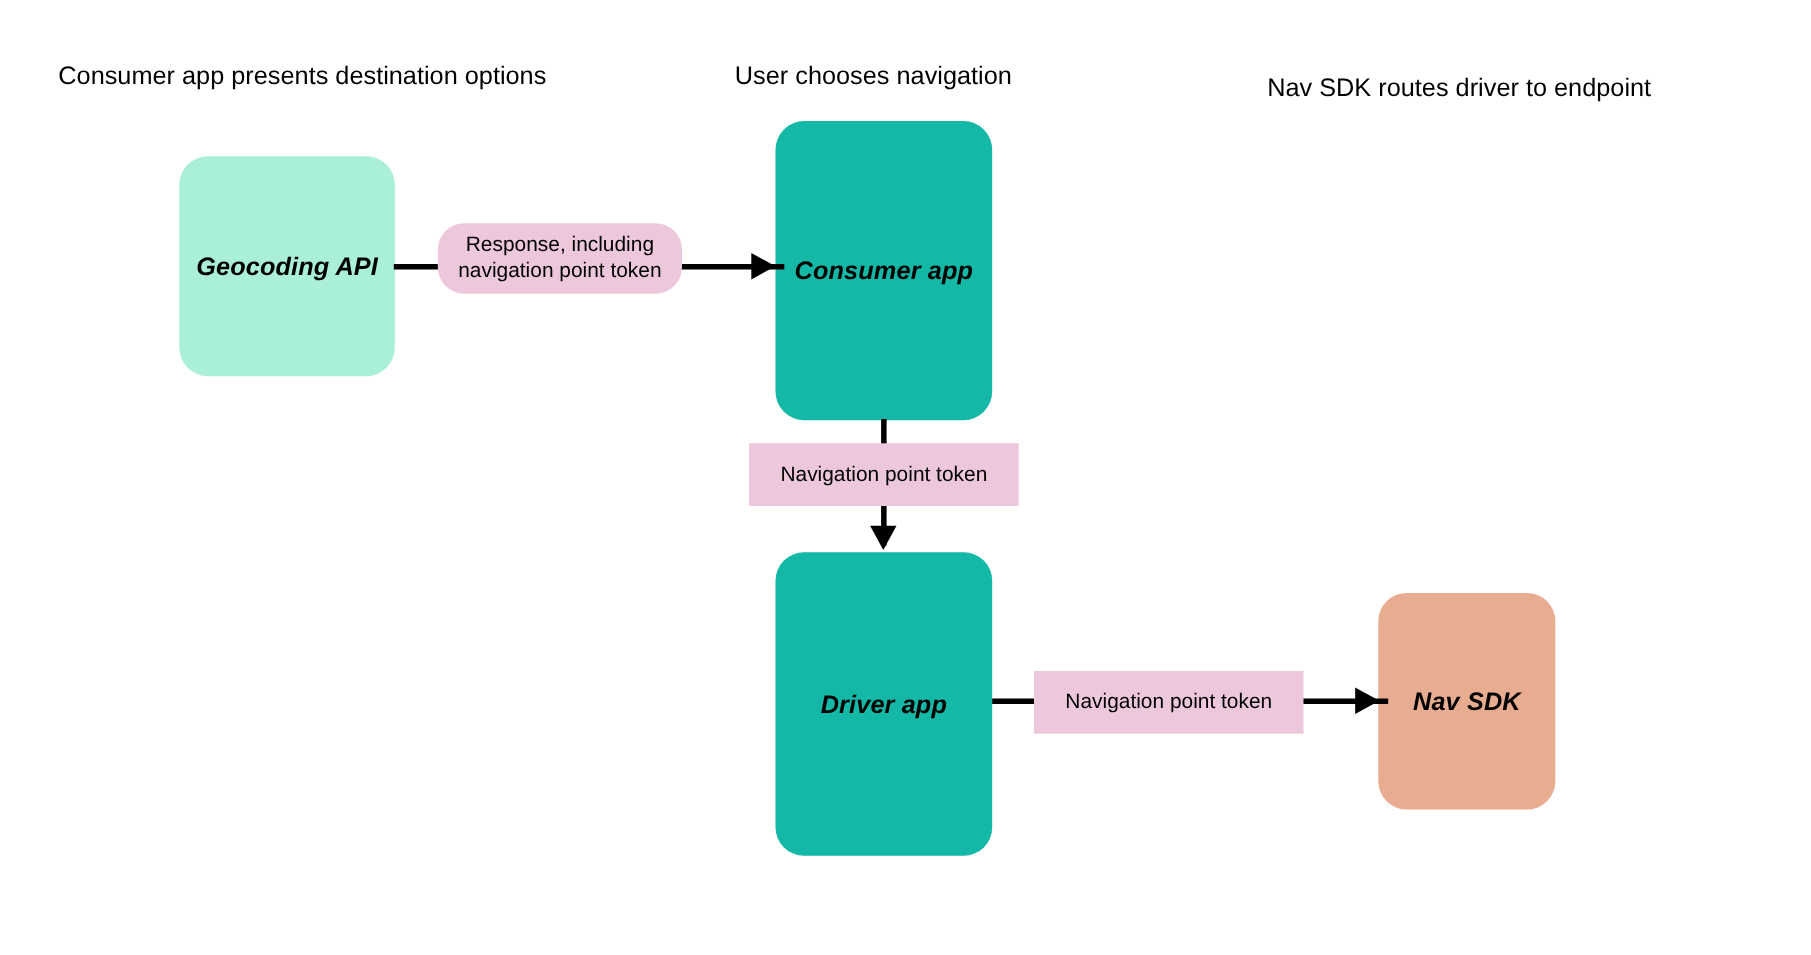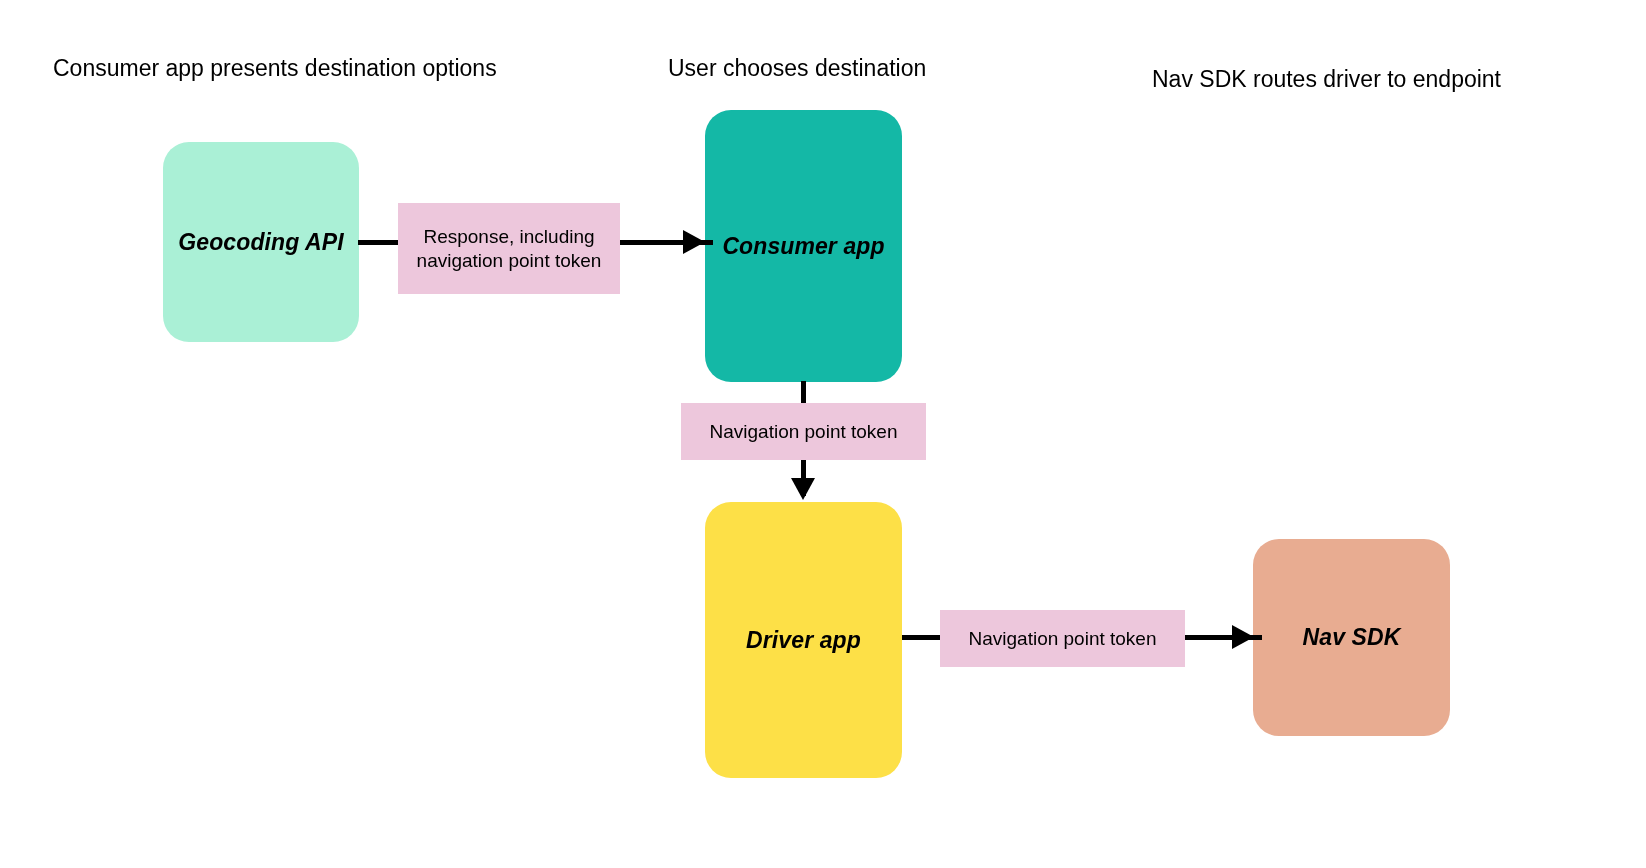--- a/index.html
+++ b/index.html
@@ -82,50 +82,50 @@
     border-top: 22px solid #000000;
   }
 </style>
 </head>
 <body>
 
 <div id="stage" style="background: rgb(255, 255, 255);">
 
   <div class="col-header" style="left:53px; top:55px;">Consumer app presents destination options</div>
 
-  <div class="col-header" style="left:668px; top:55px;">User chooses destination</div>
+  <div class="col-header" style="left:668px; top:55px;">User chooses navigation</div>
 
   <div class="col-header" style="left:1152px; top:55px;margin-top:11px;">Nav SDK routes driver to endpoint</div>
 
   <div class="edge-line h" style="left:358px; top:240px; width:355px;"></div>
   <div class="arrowhead right" style="left:683px; top:230px;"></div>
 
   <div class="edge-line v" style="left:801px; top:381px; height:115px;"></div>
   <div class="arrowhead down" style="left:791px; top:478px;"></div>
 
   <div class="edge-line h" style="left:902px; top:635px; width:360px;"></div>
   <div class="arrowhead right" style="left:1232px; top:625px;"></div>
 
   <div class="node" style="left: 163px; top: 142px; width: 196px; height: 200px; background: rgb(170, 240, 214);">
     <span class="node-label">Geocoding API</span>
   </div>
 
   <div class="node" style="left: 705px; top: 110px; width: 197px; height: 272px; background: #14b8a6;">
     <span class="node-label">Consumer app</span>
   </div>
 
-  <div class="node" style="left: 705px; top: 502px; width: 197px; height: 276px; background: #fde047;">
+  <div class="node" style="left: 705px; top: 502px; width: 197px; height: 276px; background: #14b8a6;">
     <span class="node-label">Driver app</span>
   </div>
 
-  <div class="node" style="left: 1253px; top: 539px; width: 197px; height: 197px; background: rgb(232, 172, 145);">
+  <div class="node" style="left: 1253px; top: 539px; width: 161px; height: 197px; background: rgb(232, 172, 145);">
     <span class="node-label">Nav SDK</span>
   </div>
 
-  <div class="edge-label" style="left: 398px; top: 203px; width: 222px; height: 91px; background: rgb(237, 199, 220);">
+  <div class="edge-label" style="left: 398px; top: 203px; width: 222px; height: 64px; background: rgb(237, 199, 220); border-radius: 24px;">
     <span class="edge-label-text">Response, including navigation point token</span>
   </div>
 
   <div class="edge-label" style="left: 681px; top: 403px; width: 245px; height: 57px; background: rgb(237, 199, 220);">
     <span class="edge-label-text">Navigation point token</span>
   </div>
 
   <div class="edge-label" style="left: 940px; top: 610px; width: 245px; height: 57px; background: rgb(237, 199, 220);">
     <span class="edge-label-text">Navigation point token</span>
   </div>

